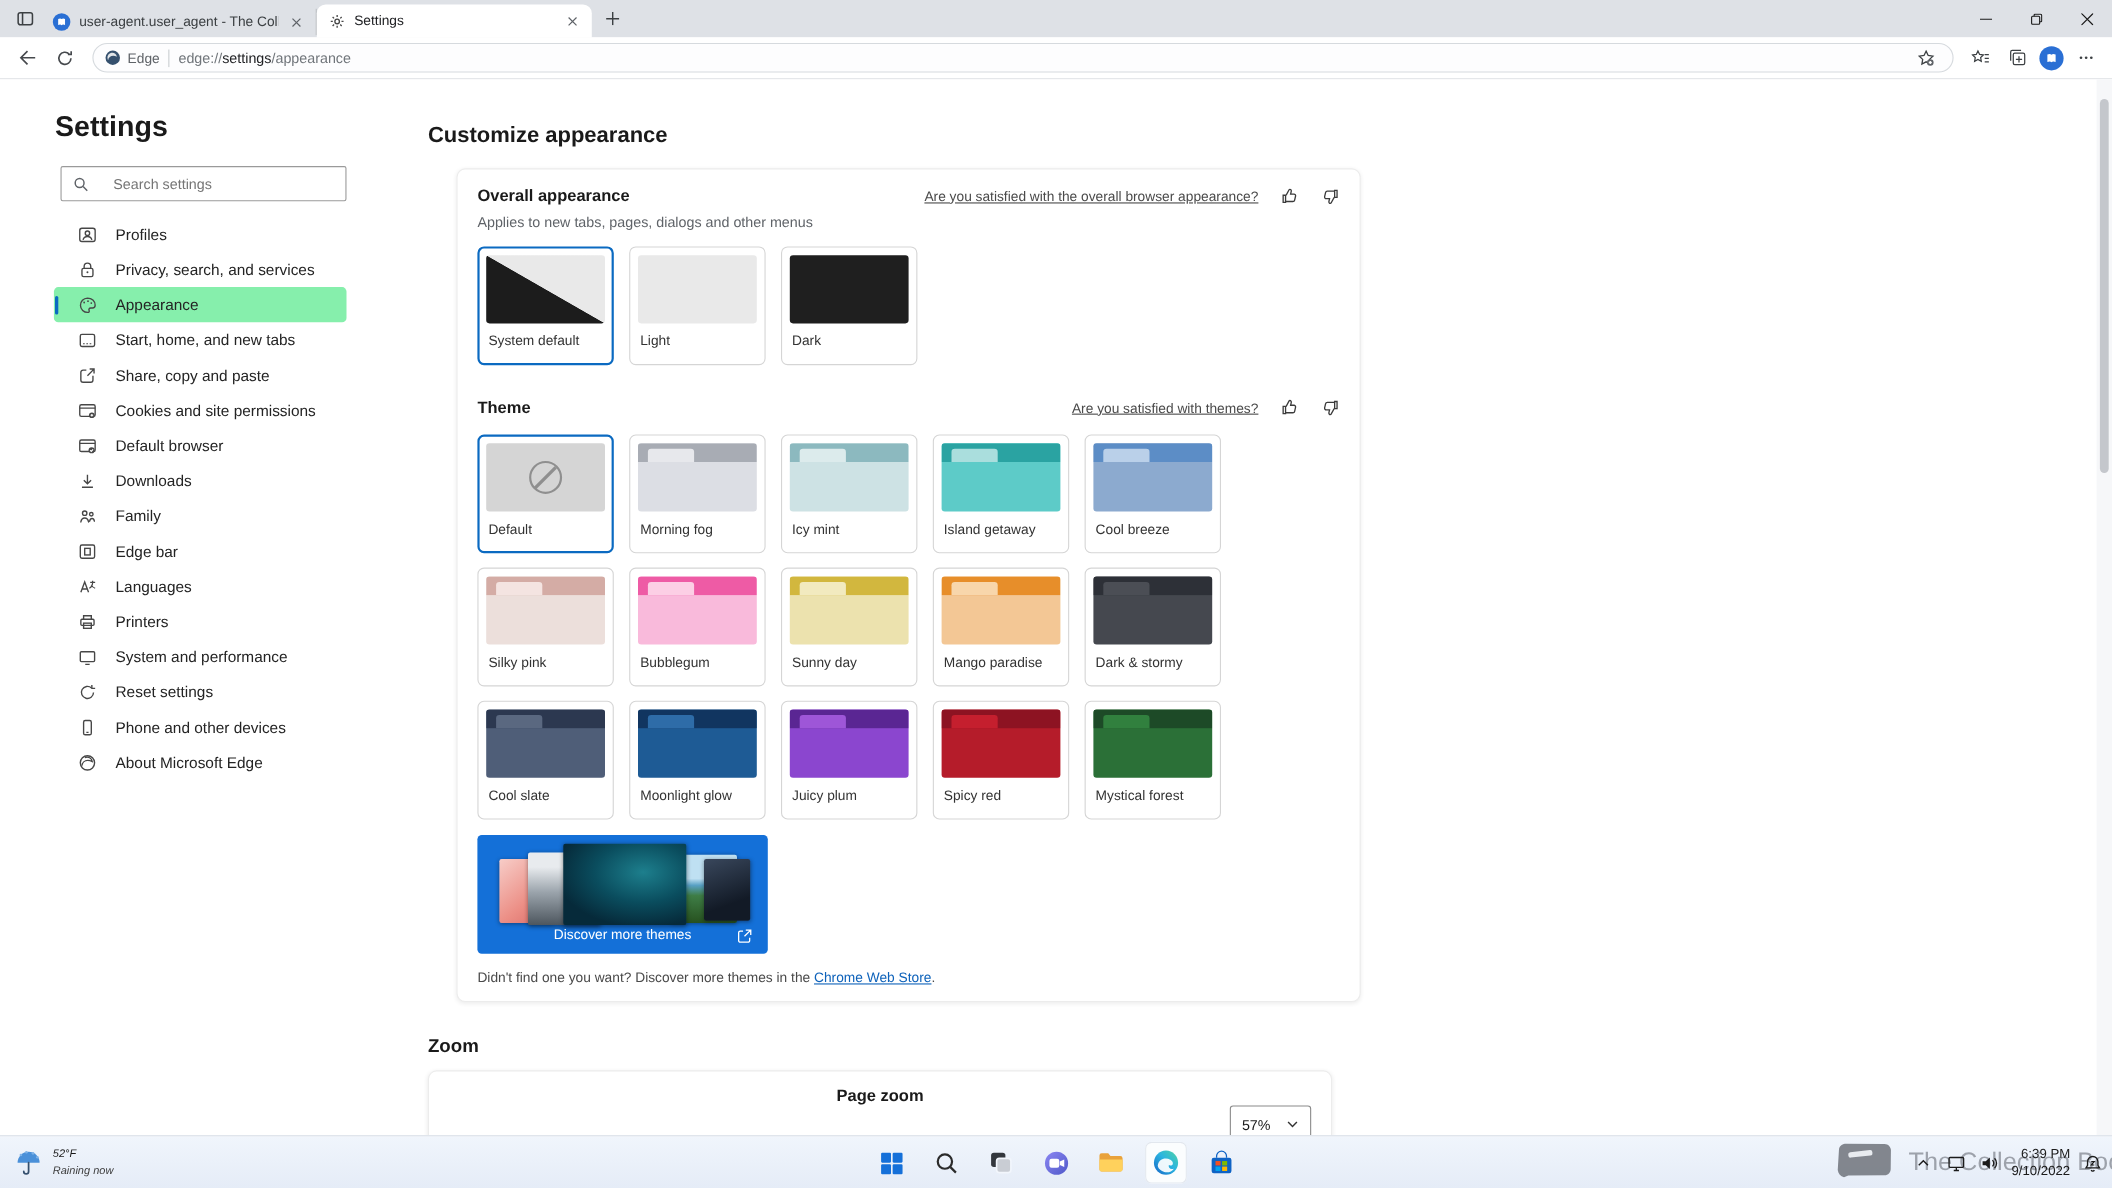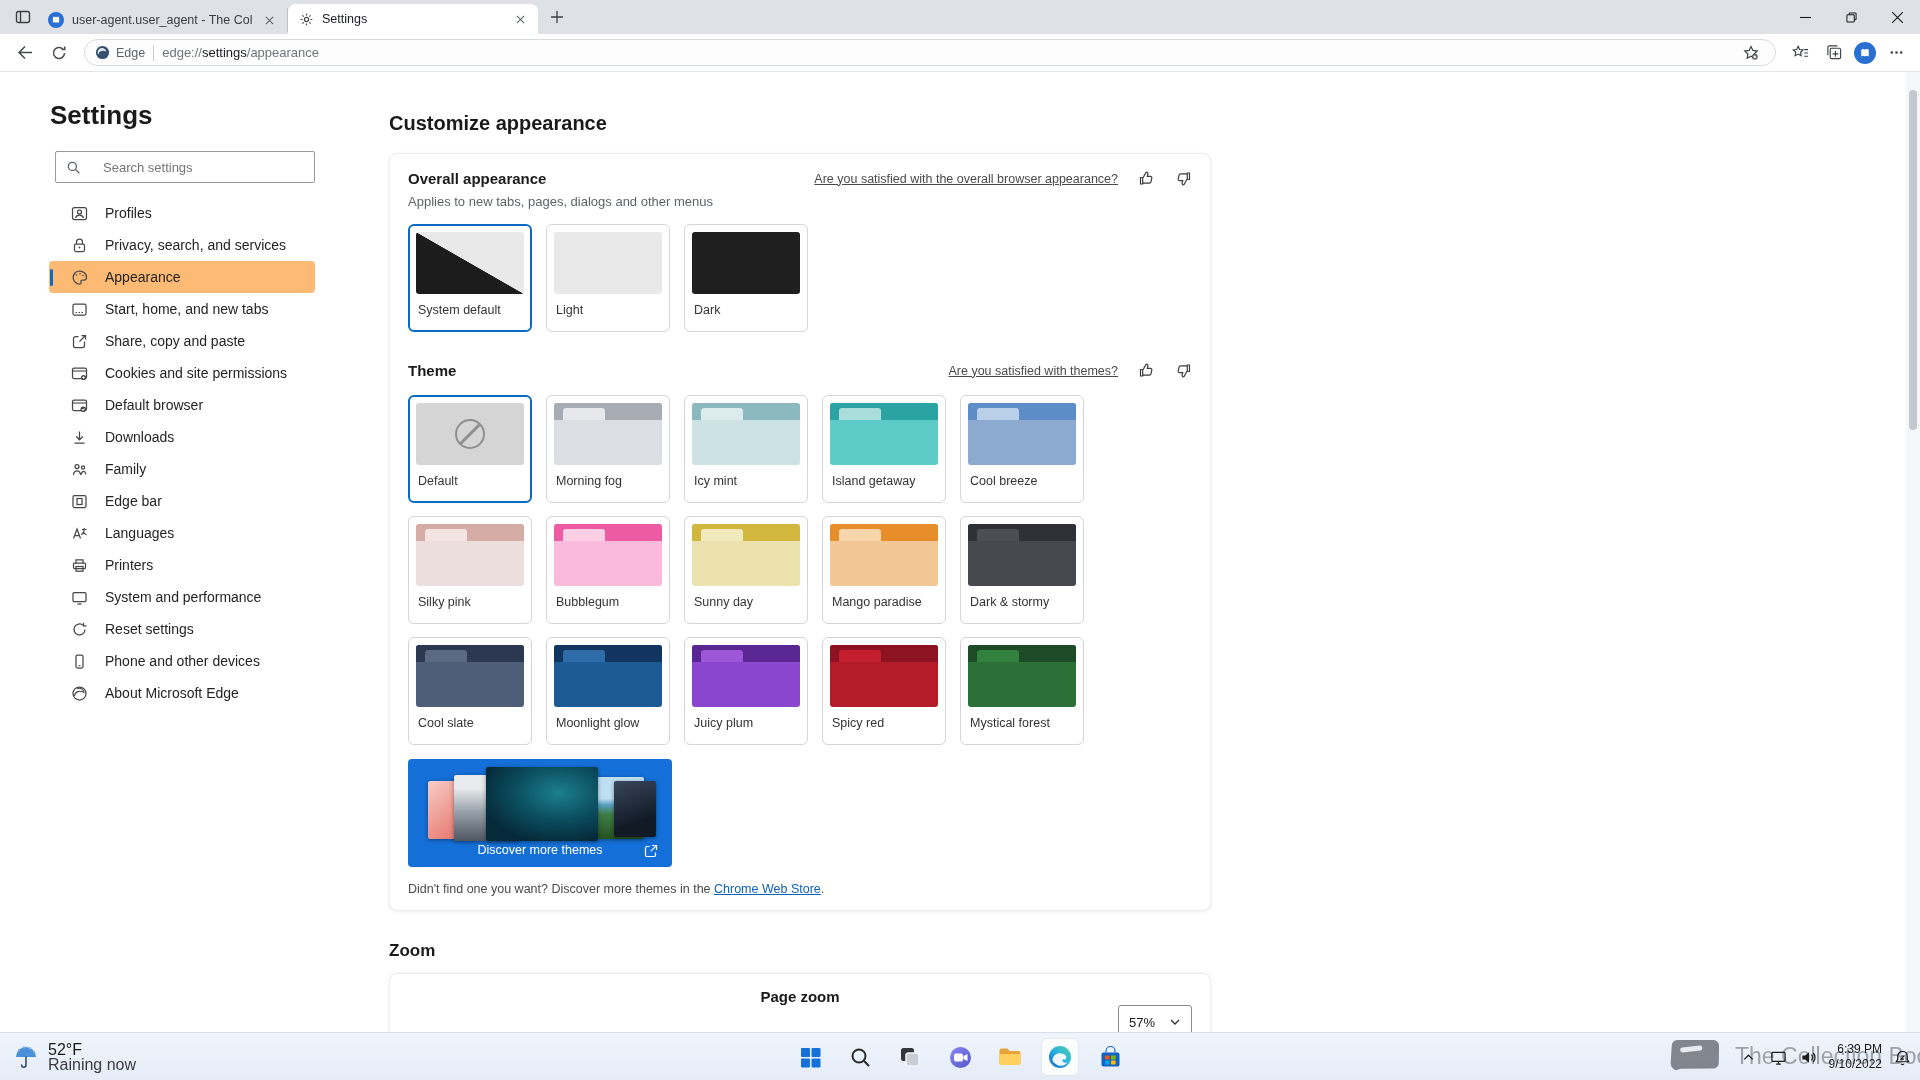--- a/index.html
+++ b/index.html
@@ -35,27 +35,27 @@
 
   
   .content { flex:1; display:flex; overflow:hidden; position:relative; }
   .sidebar { width:345px; flex:none; padding-top:28px; }
   .sidebar h1 { font-size:26px; font-weight:600; margin-left:50px; color:#1a1a1a; }
   .searchbox { margin:20px 0 14px 55px; width:260px; height:32px; border:1px solid #9a9a9a; border-radius:2px; display:flex; align-items:center; padding:0 10px; gap:22px; color:#5f6368; }
   .searchbox input { border:none; outline:none; font-size:13px; width:100%; background:transparent; color:#1a1a1a; font-family:inherit; }
   .navlist { margin-left:49px; width:266px; }
   .nav-item { position:relative; height:32px; display:flex; align-items:center; gap:17px; padding-left:21px; border-radius:4px; font-size:14px; color:#242424; cursor:default; }
   .nav-item .ic { width:18px; height:18px; color:#474747; flex:none; display:flex; align-items:center; justify-content:center; }
-  .nav-item.selected { background:#fdba74; }
+  .nav-item.selected { background:#86efac; }
   .nav-item.selected::before { content:""; position:absolute; left:1px; top:7.5px; width:3px; height:17px; border-radius:2px; background:#0b6ac1; }
 
   .main { flex:1; padding-left:44px; overflow:hidden; }
   .main h2 { margin-top:40px; font-size:20px; font-weight:600; color:#1a1a1a; }
   .card { width:822px; background:#fff; border:1px solid #ececec; border-radius:8px; box-shadow:0 1px 4px rgba(0,0,0,.07); padding:16px 18px 14px; }
-  .card.first { margin-top:18px; }
+  .card.first { margin-top:18px;margin-left:26px; }
   .sec-row { display:flex; align-items:center; }
   .sec-title { font-size:15px; font-weight:600; color:#1a1a1a; }
   .feedback { margin-left:auto; display:flex; align-items:center; gap:20px; font-size:12.5px; color:#4a4a4a;text-decoration:underline; }
   .thumbs { display:flex; gap:20px; color:#3b3b3b; }
   .thumb { width:17px; height:17px; display:flex; }
   .sec-sub { margin-top:7px; font-size:13px; color:#5f6368; }
 
   .opt-row { margin-top:15px; display:flex; gap:14px; }
   .pick-card { width:124px; height:108px; border:1px solid #d5d5d5; border-radius:6px; padding:7px; background:#fff; }
   .pick-card.selected { border:2px solid #0b6ac1; padding:6px; }
@@ -91,21 +91,21 @@
   .card.zoom-card { margin-top:12px; padding:14px 18px; }
   .zoom-row { display:flex; align-items:center;flex-direction:column; }
   .select { margin-left:auto; width:74px; height:34px; border:1px solid #8a8a8a; border-radius:3px; background:#fff; display:flex; align-items:center; justify-content:space-between; padding:0 10px; font-size:13px; color:#1a1a1a; }
 
   .scroll-track { position:absolute; right:0; top:0; bottom:0; width:14px; background:#f6f7f9; }
   .scroll-thumb { position:absolute; right:3px; top:18px; width:8px; height:340px; border-radius:4px; background:#c4c7cc; }
 
   
   .taskbar { position:absolute; left:0; right:0; bottom:0; height:48px; background:linear-gradient(#f0f5fc,#e5ecf7); border-top:1px solid #d9dfe8; }
   .weather { position:absolute; left:12px; top:0; height:48px; display:flex; align-items:center; gap:8px; }
-  .weather .lines { font-size:16px; line-height:15px; color:#1a1a1a; }
+  .weather .lines { font-size:10px; line-height:15px; color:#1a1a1a;font-style:italic; }
   .weather .cond { color:#3c3c3c; }
   .task-center { position:absolute; left:0; right:0; top:0; height:48px; display:flex; align-items:center; justify-content:center; gap:12px; }
   .task-icon { width:38px; height:38px; border-radius:6px; display:flex; align-items:center; justify-content:center; }
   .task-icon.active { background:#fbfdfe; box-shadow:0 0 0 1px #e2e7ee inset; }
   .tray { position:absolute; right:8px; top:0; height:48px; display:flex; align-items:center; gap:10px; z-index:6; }
   .clock { text-align:right; font-size:12px; line-height:15px; color:#1b1b1b; }
   .tray-ic { width:20px; height:20px; display:flex; align-items:center; justify-content:center; color:#1b1b1b; }
   .watermark { position:absolute; right:0; bottom:0; height:48px; display:flex; align-items:center; gap:10px; z-index:5; overflow:hidden; width:255px; }
   .watermark .wm-text { font-size:23px; color:#959aa3; white-space:nowrap; opacity:.9; }
   .wm-book { color:#70747c; opacity:.85; transform:rotate(-6deg); flex:none; margin-left:2px; }

